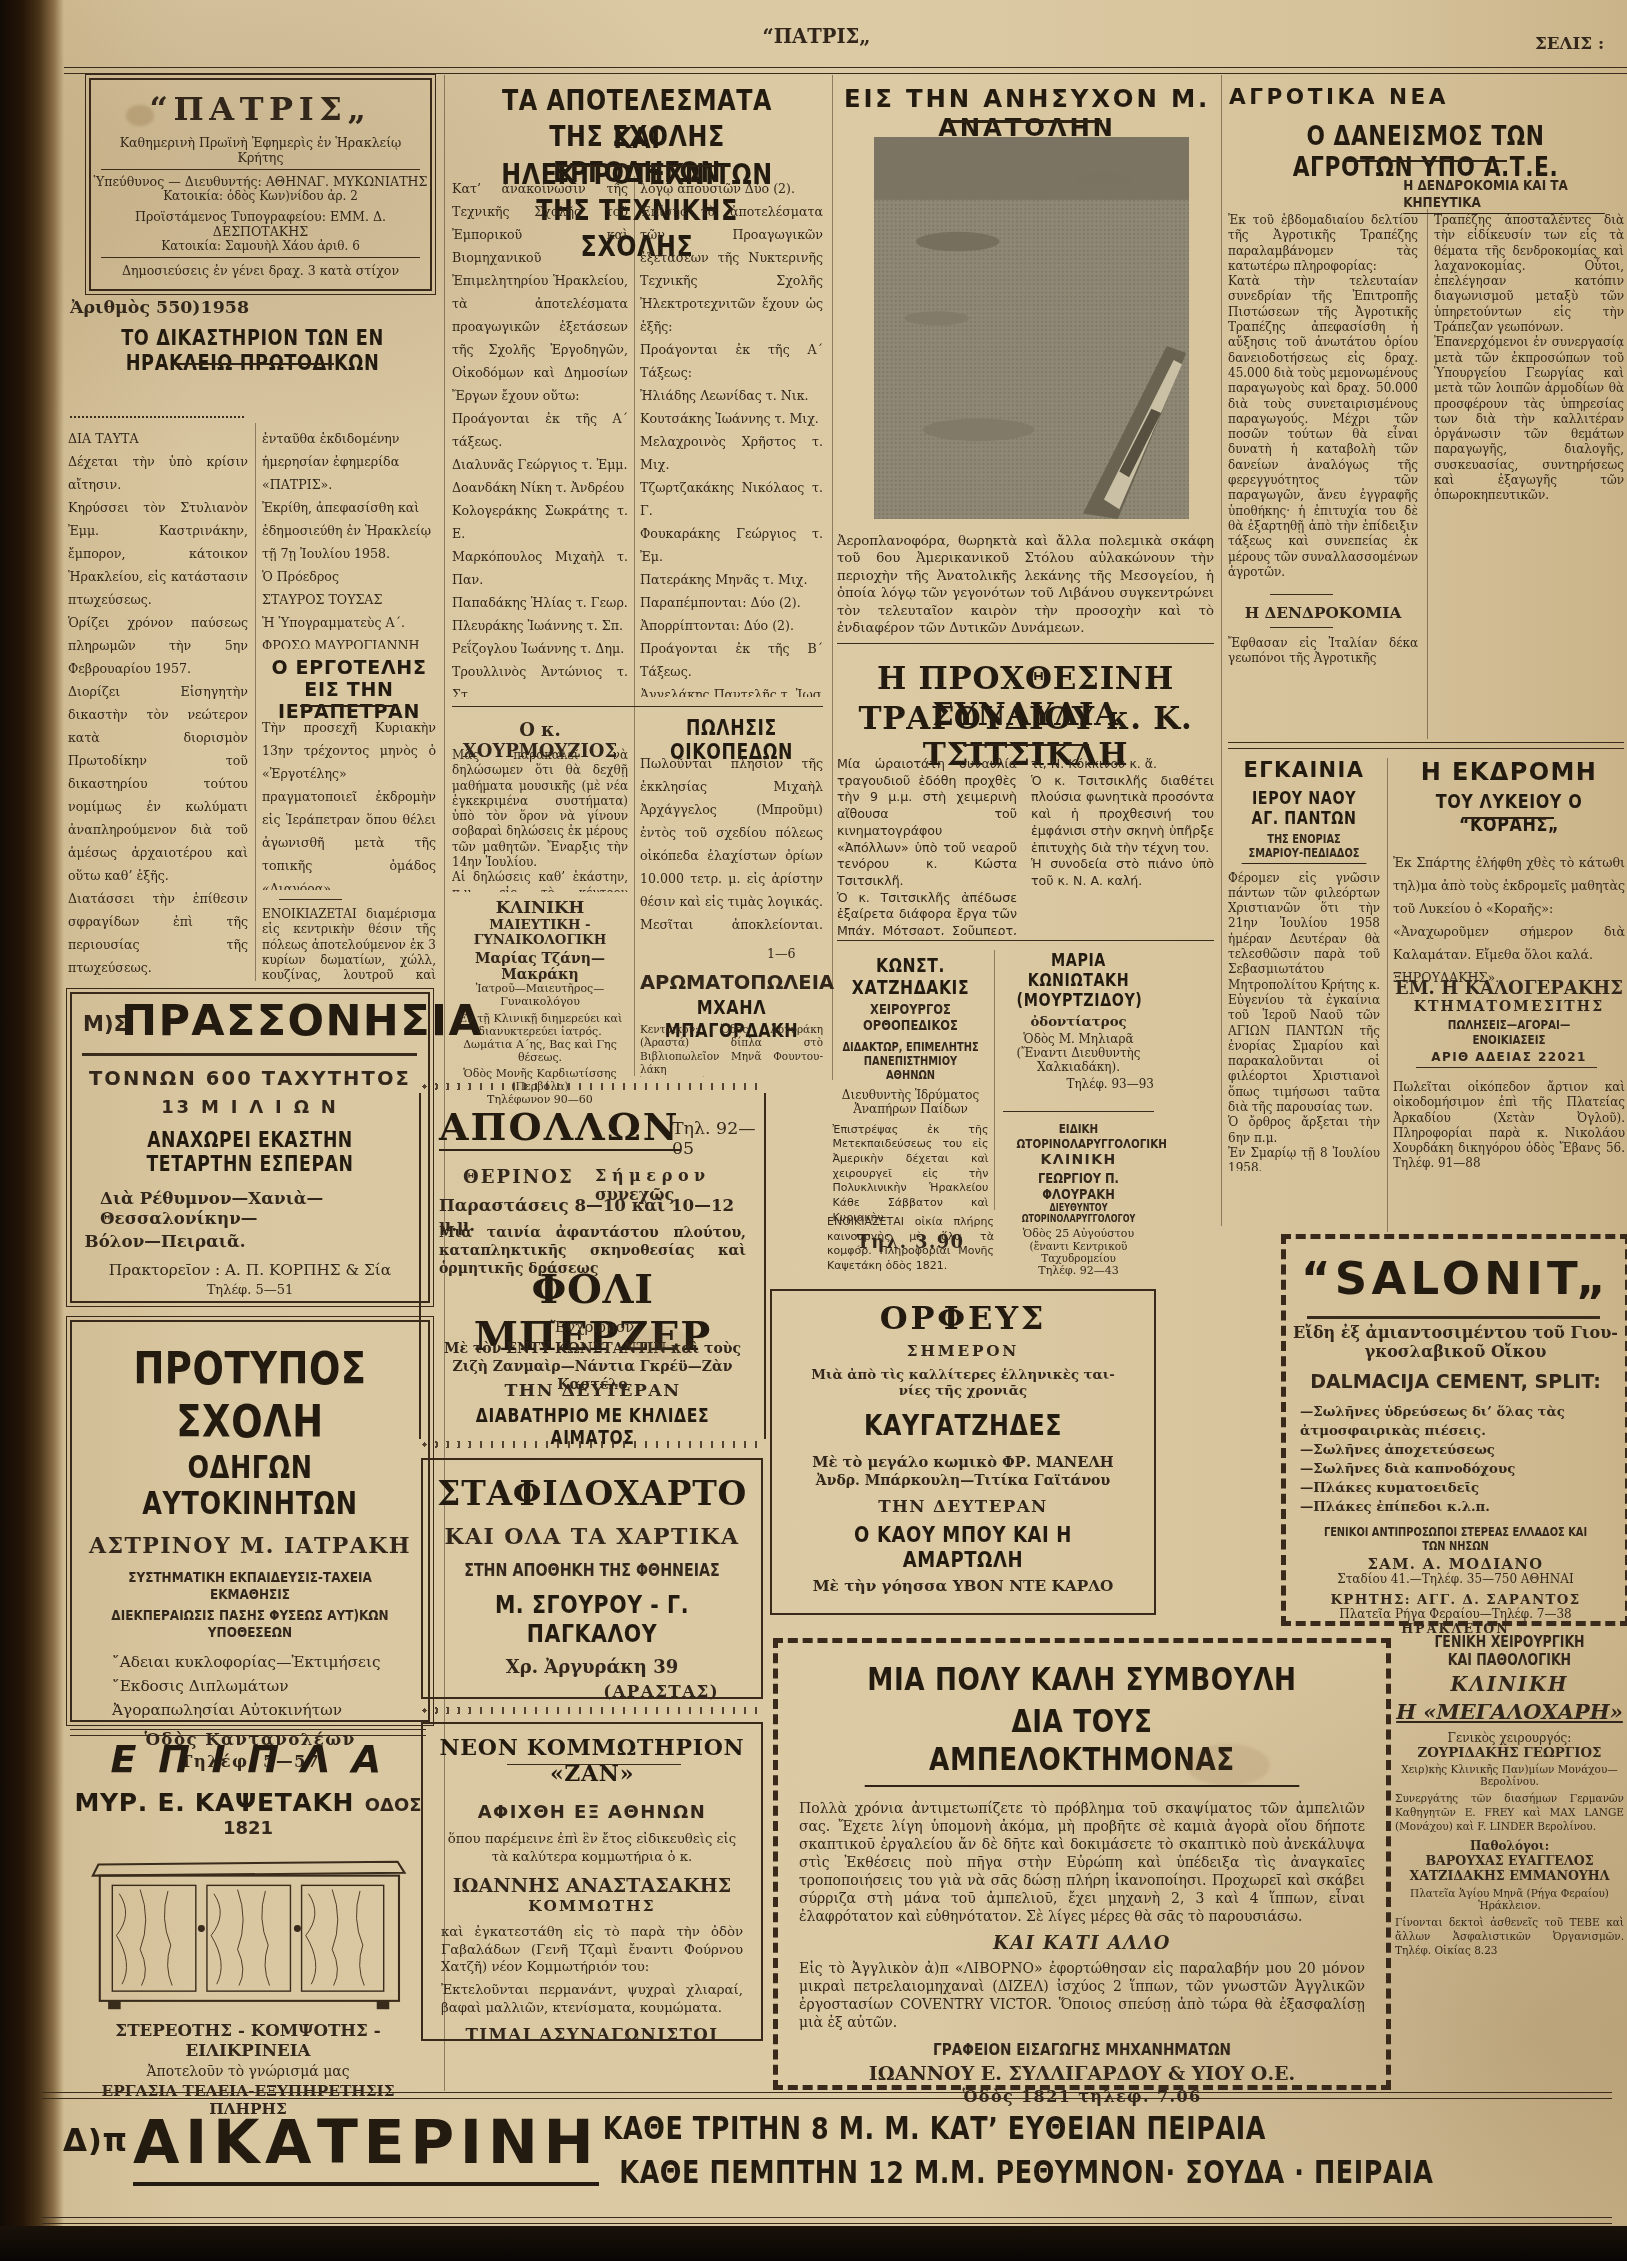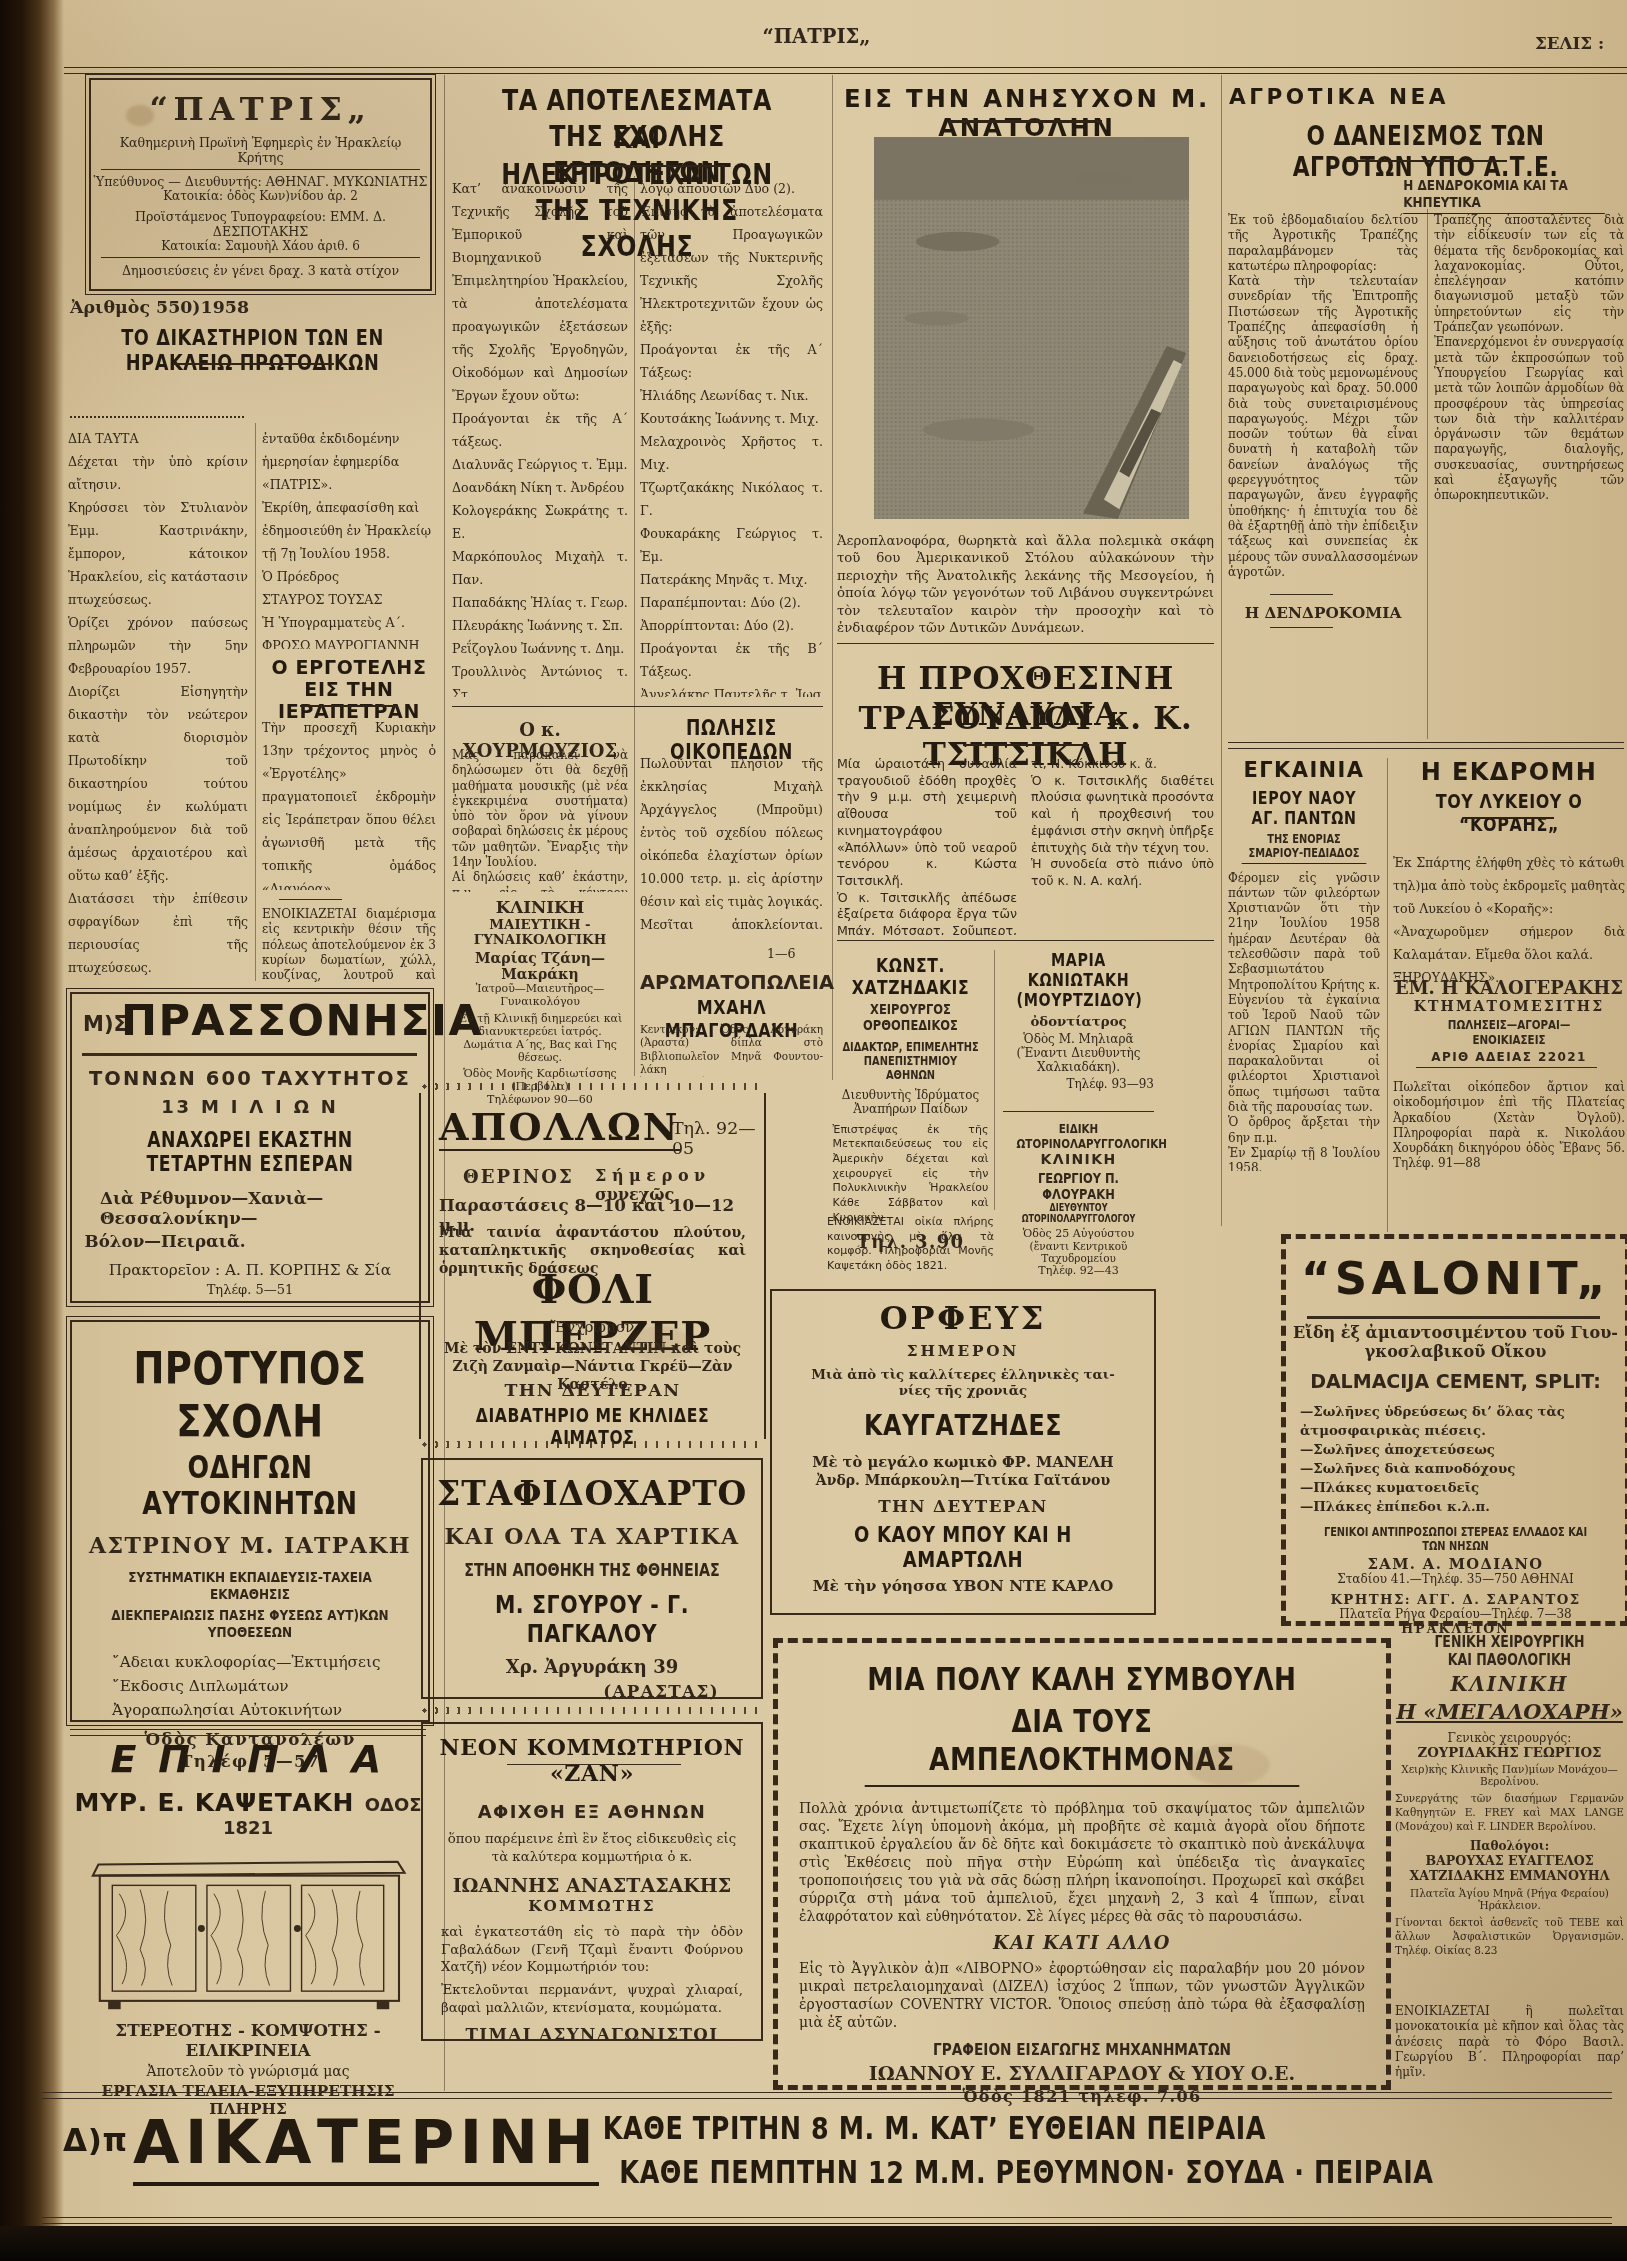--- a/index.html
+++ b/index.html
@@ -354,20 +354,21 @@
 
   <div class="abs sans b hl" style="left:1229px;top:84px;font-size:21.6px;letter-spacing:3.5px;">ΑΓΡΟΤΙΚΑ ΝΕΑ</div>
   <div class="abs c sans b hl cond" style="left:1225px;top:120px;width:401px;font-size:26.5px;">Ο ΔΑΝΕΙΣΜΟΣ ΤΩΝ ΑΓΡΟΤΩΝ ΥΠΟ Α.Τ.Ε.</div>
   <div class="ul" style="left:1347px;top:160px;width:160px;"></div>
   <div class="abs sans b cond" style="left:1381px;top:176px;font-size:14.7px;border-bottom:1.4px solid #2e2315;padding-bottom:2.8px;">Η ΔΕΝΔΡΟΚΟΜΙΑ ΚΑΙ ΤΑ ΚΗΠΕΥΤΙΚΑ</div>
   <div class="abs serif pre j body17" style="left:1228px;top:213px;width:190px;height:374px;overflow:hidden;">Ἐκ τοῦ ἑβδομαδιαίου δελτίου τῆς Ἀγροτικῆς Τραπέζης παραλαμβάνομεν τὰς κατωτέρω πληροφορίας:
 Κατὰ τὴν τελευταίαν συνεδρίαν τῆς Ἐπιτροπῆς Πιστώσεων τῆς Ἀγροτικῆς Τραπέζης ἀπεφασίσθη ἡ αὔξησις τοῦ ἀνωτάτου ὁρίου δανειοδοτήσεως εἰς δραχ. 45.000 διὰ τοὺς μεμονωμένους παραγωγοὺς καὶ δραχ. 50.000 διὰ τοὺς συνεταιρισμένους παραγωγούς. Μέχρι τῶν ποσῶν τούτων θὰ εἶναι δυνατὴ ἡ καταβολὴ τῶν δανείων ἀναλόγως τῆς φερεγγυότητος τῶν παραγωγῶν, ἄνευ ἐγγραφῆς ὑποθήκης· ἡ ἐπιτυχία του δὲ θὰ ἐξαρτηθῇ ἀπὸ τὴν ἐπίδειξιν τάξεως καὶ συνεπείας ἐκ μέρους τῶν συναλλασσομένων ἀγροτῶν.</div>
   <div class="hr" style="left:1270px;top:594px;width:63px;"></div>
   <div class="abs c serif b" style="left:1228px;top:604px;width:190px;font-size:15.3px;">Η ΔΕΝΔΡΟΚΟΜΙΑ</div>
   <div class="hr" style="left:1270px;top:627px;width:63px;"></div>
+  <div class="abs serif j body17" style="left:1228px;top:636px;width:190px;height:98px;overflow:hidden;">Ἔφθασαν εἰς Ἰταλίαν δέκα γεωπόνοι τῆς Ἀγροτικῆς</div>
   <div class="abs serif pre j body17" style="left:1434px;top:213px;width:190px;height:522px;overflow:hidden;">Τραπέζης ἀποσταλέντες διὰ τὴν εἰδίκευσίν των εἰς τὰ θέματα τῆς δενδροκομίας καὶ λαχανοκομίας. Οὗτοι, ἐπελέγησαν κατόπιν διαγωνισμοῦ μεταξὺ τῶν ὑπηρετούντων εἰς τὴν Τράπεζαν γεωπόνων.
 Ἐπανερχόμενοι ἐν συνεργασίᾳ μετὰ τῶν ἐκπροσώπων τοῦ Ὑπουργείου Γεωργίας καὶ μετὰ τῶν λοιπῶν ἁρμοδίων θὰ προσφέρουν τὰς ὑπηρεσίας των διὰ τὴν καλλιτέραν ὀργάνωσιν τῶν θεμάτων παραγωγῆς, διαλογῆς, συσκευασίας, συντηρήσεως καὶ ἐξαγωγῆς τῶν ὀπωροκηπευτικῶν.</div>
   <div class="hr2" style="left:1228px;top:742px;width:396px;"></div>
 
   <div class="abs" style="left:1228px;top:758px;width:152px;">
     <div class="c sans b hl" style="font-size:21px;letter-spacing:1.4px;">ΕΓΚΑΙΝΙΑ</div>
     <div class="c sans b hl cond" style="margin-top:5.6px;font-size:17.4px;">ΙΕΡΟΥ ΝΑΟΥ ΑΓ. ΠΑΝΤΩΝ</div>
     <div class="c sans b cond" style="margin-top:4.2px;font-size:12px;border-bottom:1.4px solid #2e2315;padding-bottom:2.8px;">ΤΗΣ ΕΝΟΡΙΑΣ ΣΜΑΡΙΟΥ-ΠΕΔΙΑΔΟΣ</div>
     <div class="serif pre j body17" style="margin-top:7px;height:300px;overflow:hidden;">Φέρομεν εἰς γνῶσιν πάντων τῶν φιλεόρτων Χριστιανῶν ὅτι τὴν 21ην Ἰουλίου 1958 ἡμέραν Δευτέραν θὰ τελεσθῶσιν παρὰ τοῦ Σεβασμιωτάτου Μητροπολίτου Κρήτης κ. Εὐγενίου τὰ ἐγκαίνια τοῦ Ἱεροῦ Ναοῦ τῶν ΑΓΙΩΝ ΠΑΝΤΩΝ τῆς ἐνορίας Σμαρίου καὶ παρακαλοῦνται οἱ φιλέορτοι Χριστιανοὶ ὅπως τιμήσωσι ταῦτα διὰ τῆς παρουσίας των.
 Ὁ ὄρθρος ἄρξεται τὴν 6ην π.μ.
@@ -420,21 +421,20 @@
     <div class="c serif" style="margin-top:7px;font-size:12px;">Γενικὸς χειρουργός:</div>
     <div class="c serif b" style="font-size:13.3px;">ΖΟΥΡΙΔΑΚΗΣ ΓΕΩΡΓΙΟΣ</div>
     <div class="c serif" style="margin-top:2.8px;font-size:10.5px;">Χειρ)κὴς Κλινικῆς Παν)μίων Μονάχου—Βερολίνου.</div>
     <div class="j serif" style="margin-top:4.2px;font-size:10.5px;line-height:14px;">Συνεργάτης τῶν διασήμων Γερμανῶν Καθηγητῶν E. FREY καὶ MAX LANGE (Μονάχου) καὶ F. LINDER Βερολίνου.</div>
     <div class="c serif b" style="margin-top:5.6px;font-size:12px;">Παθολόγοι:</div>
     <div class="c serif b" style="font-size:12.6px;">ΒΑΡΟΥΧΑΣ ΕΥΑΓΓΕΛΟΣ</div>
     <div class="c serif b" style="font-size:12.6px;">ΧΑΤΖΙΔΑΚΗΣ ΕΜΜΑΝΟΥΗΛ</div>
     <div class="c serif" style="margin-top:4.2px;font-size:10.5px;">Πλατεῖα Ἁγίου Μηνᾶ (Ρήγα Φεραίου) Ἡράκλειον.</div>
     <div class="j serif" style="margin-top:4.2px;font-size:10.5px;line-height:14px;">Γίνονται δεκτοὶ ἀσθενεῖς τοῦ ΤΕΒΕ καὶ ἄλλων Ἀσφαλιστικῶν Ὀργανισμῶν. Τηλέφ. Οἰκίας 8.23</div>
   </div>
-  <div class="abs serif j body17" style="left:1395px;top:2004px;width:229px;height:77px;overflow:hidden;">ΕΝΟΙΚΙΑΖΕΤΑΙ ἢ πωλεῖται μονοκατοικία μὲ κῆπον καὶ ὅλας τὰς ἀνέσεις παρὰ τὸ Φόρο Βασιλ. Γεωργίου Β΄. Πληροφορίαι παρ’ ἡμῖν.</div>
 
   <div class="hr2" style="left:42px;top:2092px;width:1570px;"></div>
   <div class="abs" style="left:42px;top:2104px;width:1570px;height:117px;">
     <span class="abs sans b hl" style="left:21px;top:18px;font-size:31px;">Δ)π</span>
     <span class="abs sans b hl" style="left:91px;top:2.8px;font-size:60px;letter-spacing:5.6px;border-bottom:4.2px solid #241b10;padding-bottom:5.6px;">ΑΙΚΑΤΕΡΙΝΗ</span>
     <span class="abs sans b hl cond" style="left:488px;top:5.6px;font-size:31px;">ΚΑΘΕ  ΤΡΙΤΗΝ 8  Μ. Μ. ΚΑΤ’ ΕΥΘΕΙΑΝ ΠΕΙΡΑΙΑ</span>
     <span class="abs sans b hl cond" style="left:488px;top:50px;font-size:31px;">ΚΑΘΕ ΠΕΜΠΤΗΝ 12 Μ.Μ. ΡΕΘΥΜΝΟΝ· ΣΟΥΔΑ · ΠΕΙΡΑΙΑ</span>
   </div>
   <div class="hr2" style="left:42px;top:2217px;width:1570px;"></div>
 

